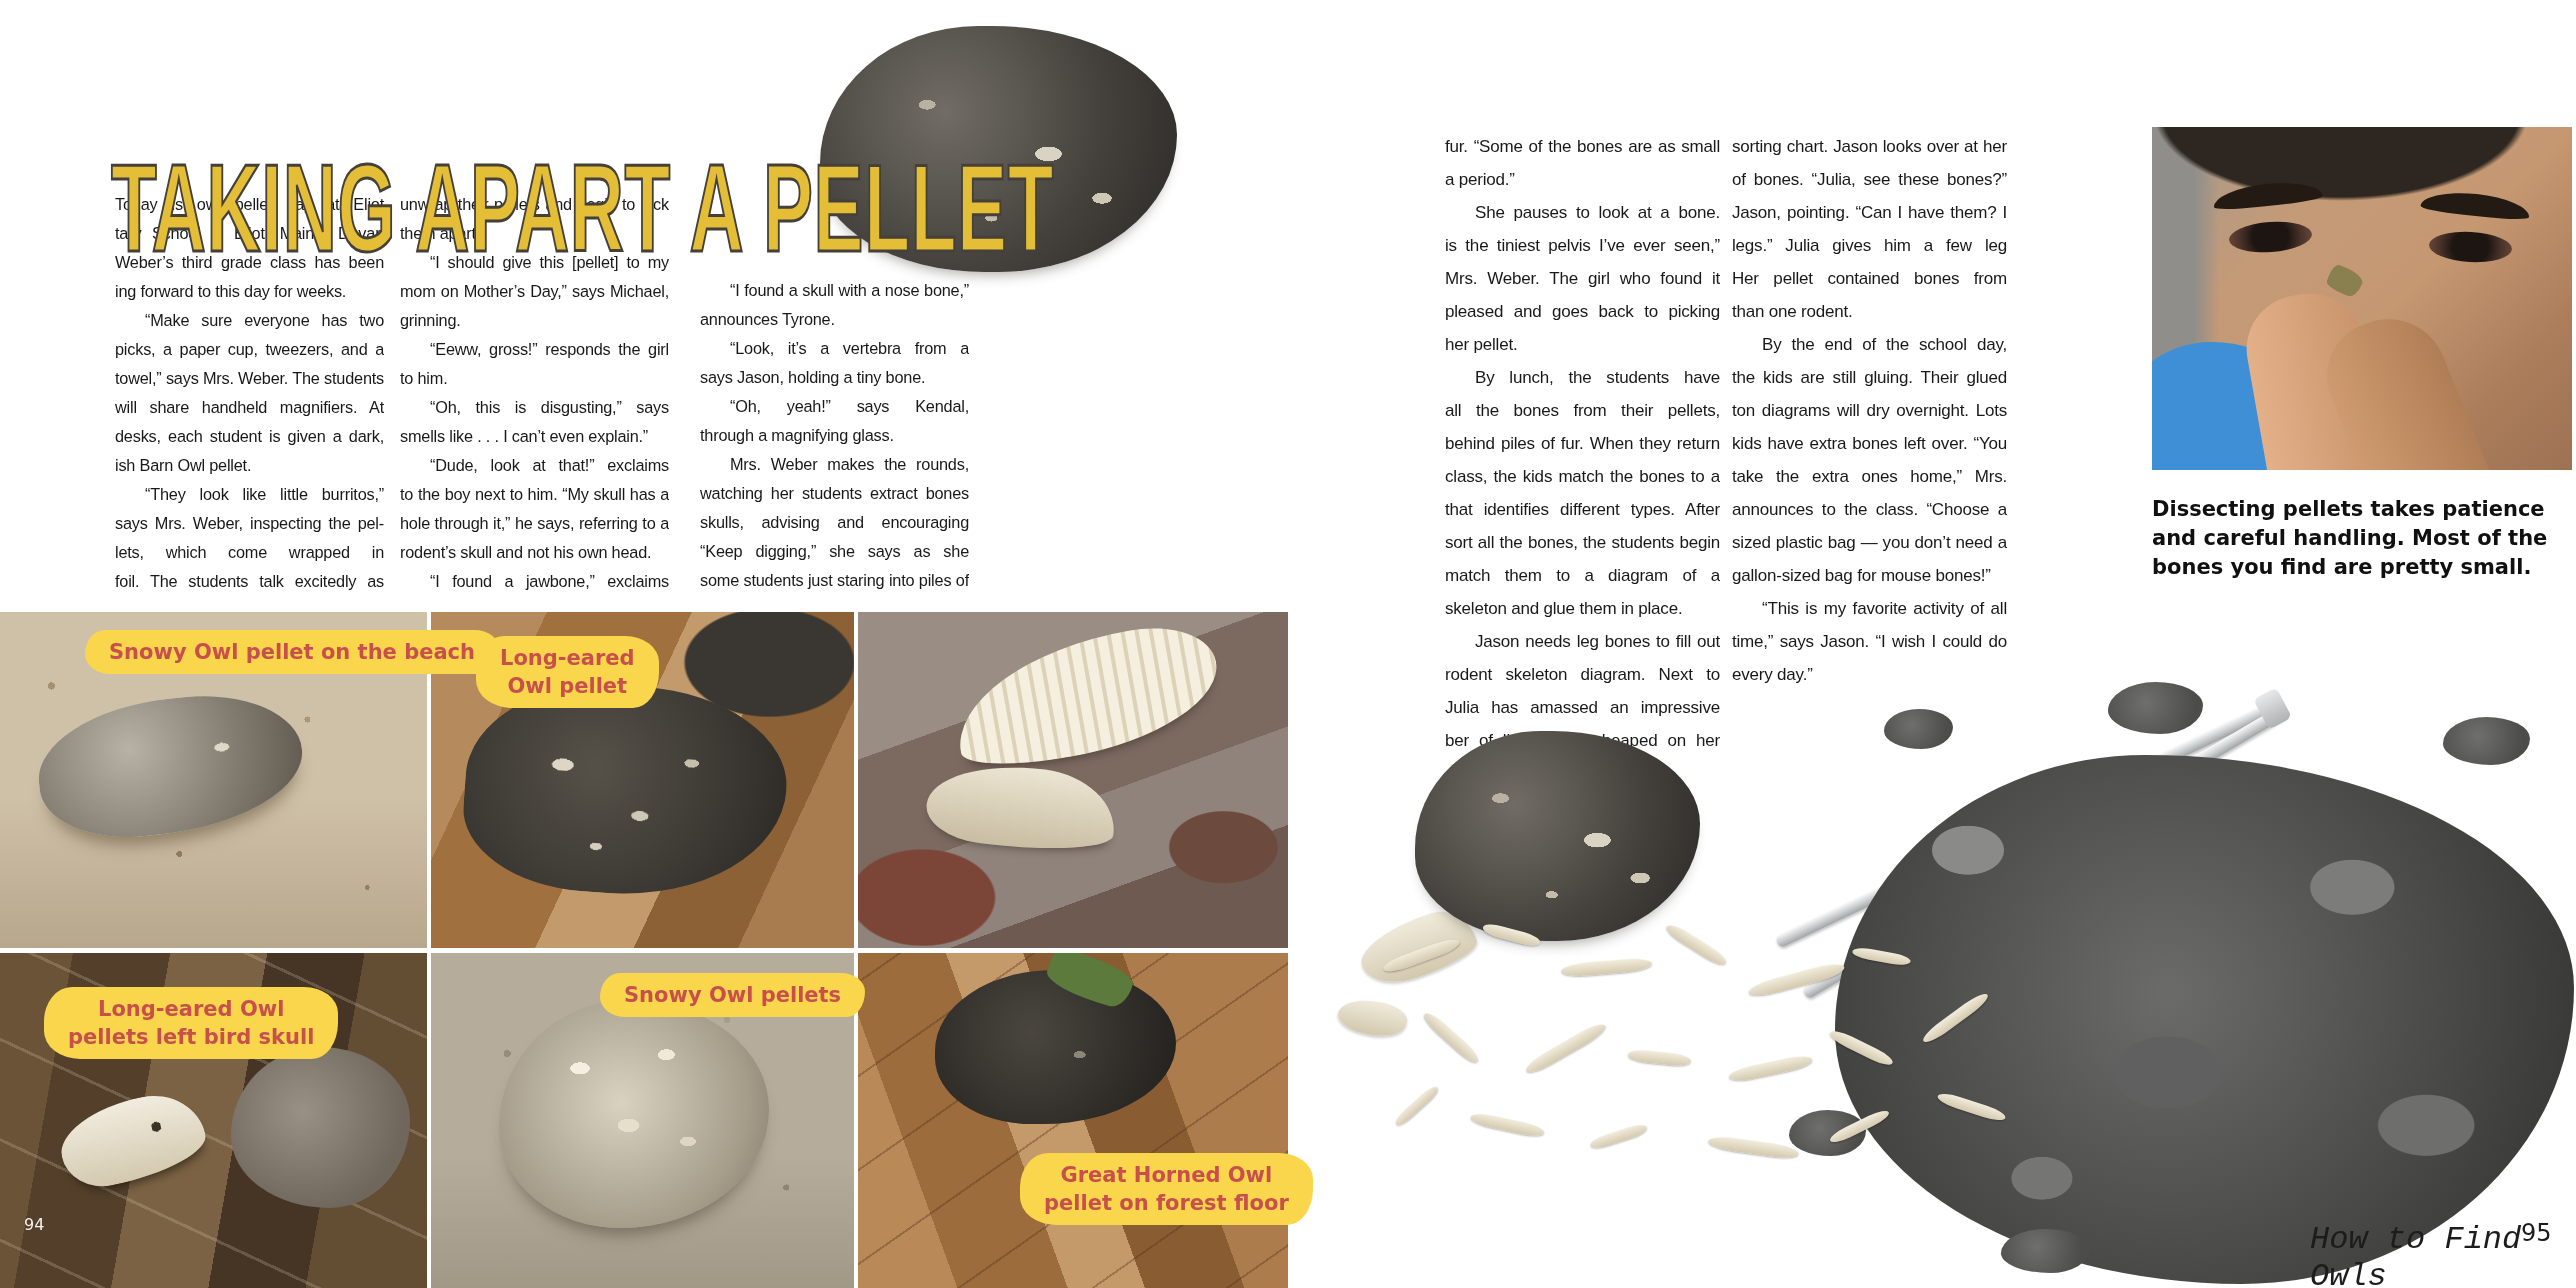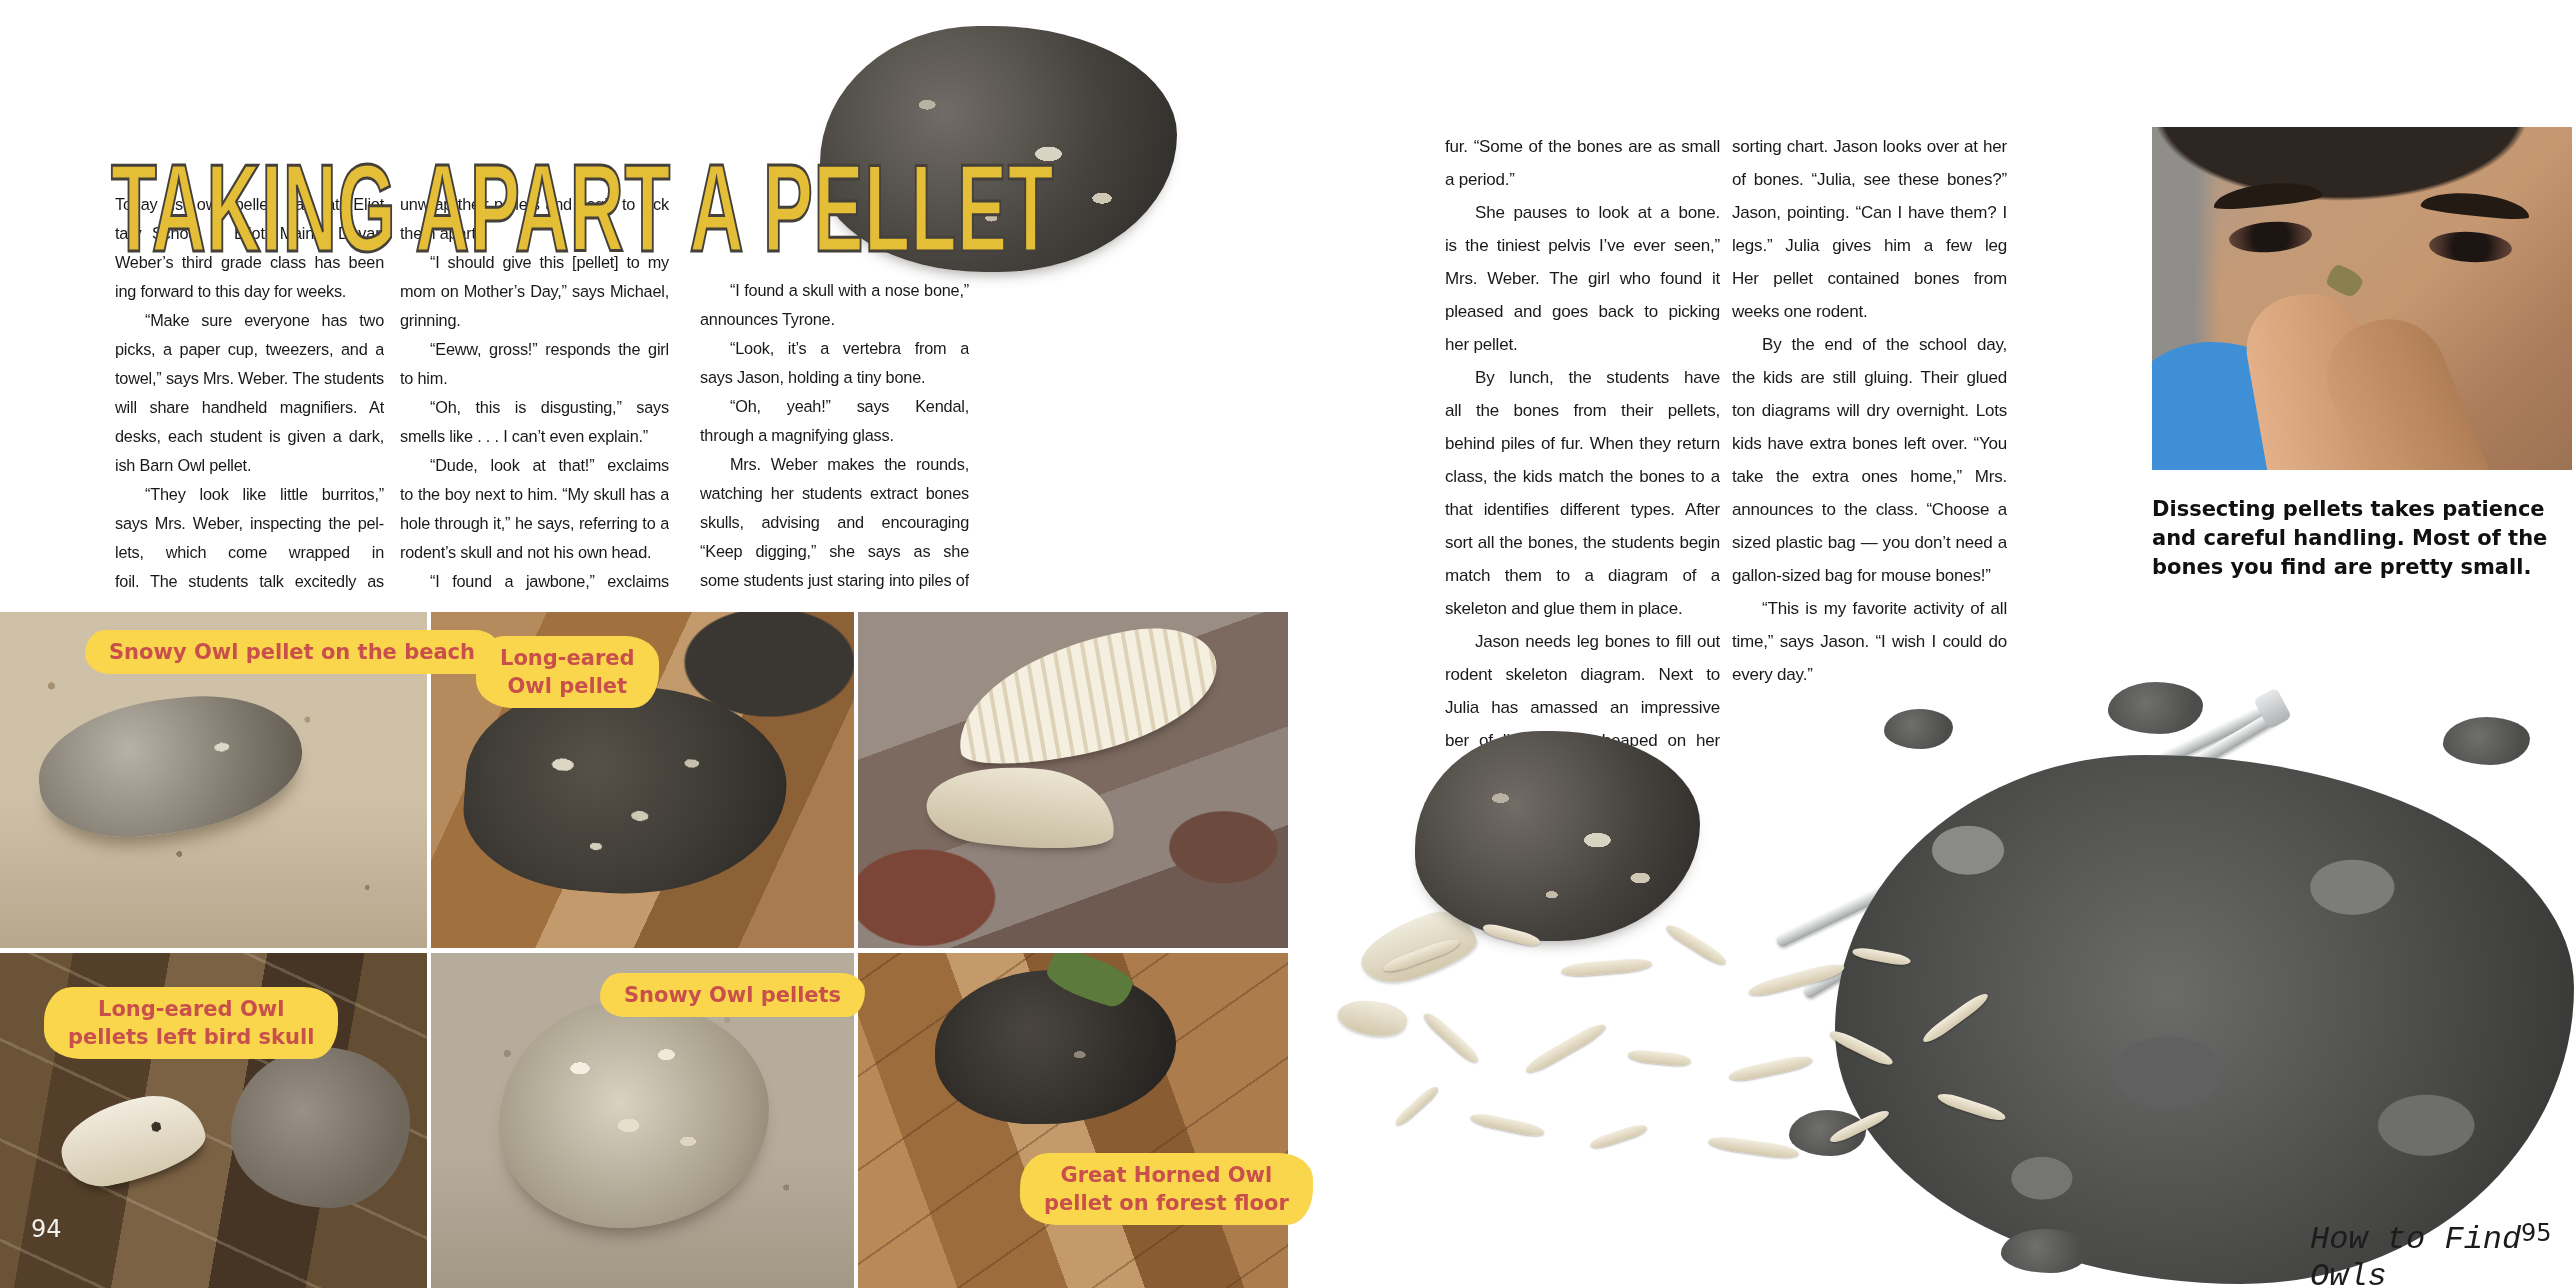--- a/index.html
+++ b/index.html
@@ -191,22 +191,22 @@
   .bone:nth-of-type(11){left:468px;top:121px;width:69px;height:12px;transform:rotate(26deg);}
   .bone:nth-of-type(12){left:557px;top:91px;width:79px;height:12px;transform:rotate(-36deg);}
   .bone:nth-of-type(13){left:111px;top:198px;width:75px;height:12px;transform:rotate(12deg);}
   .bone:nth-of-type(14){left:230px;top:210px;width:59px;height:11px;transform:rotate(-18deg);}
   .bone:nth-of-type(15){left:349px;top:220px;width:91px;height:13px;transform:rotate(8deg);}
   .bone:nth-of-type(16){left:468px;top:200px;width:65px;height:11px;transform:rotate(-26deg);}
   .bone:nth-of-type(17){left:577px;top:180px;width:71px;height:12px;transform:rotate(18deg);}
   .bone:nth-of-type(18){left:30px;top:180px;width:55px;height:10px;transform:rotate(-42deg);}
 
   
-  #page-num-left{position:absolute;left:31px;top:1215px;z-index:9;color:#f4f2ec;
-     font-family:"DejaVu Sans",sans-serif;font-size:24px;}
+  #page-num-left{position:absolute;left:24px;top:1215px;z-index:9;color:#f4f2ec;
+     font-family:"DejaVu Sans",sans-serif;font-size:16px;}
   #footer-book{position:absolute;left:2310px;top:1221px;z-index:9;color:#1c1c1c;
      font-family:Liberation Mono, monospace;font-style:italic;font-size:32px;}
   #page-num-right{position:absolute;left:2521px;top:1219px;z-index:9;color:#1c1c1c;
      font-family:"DejaVu Sans",sans-serif;font-size:24px;}
 </style>
 </head>
 <body>
 
 <div id="spread">
 
@@ -313,21 +313,21 @@
       <div class="line">rodent skeleton diagram. Next to Jason,</div>
       <div class="line">Julia has amassed an impressive num-</div>
       <div class="line">ber of little bones, heaped on her bone</div>
     </div>
   <div id="col-r2" class="col rcol">
       <div class="line">sorting chart. Jason looks over at her pile</div>
       <div class="line">of bones. “Julia, see these bones?” asks</div>
       <div class="line">Jason, pointing. “Can I have them? I need</div>
       <div class="line">legs.” Julia gives him a few leg bones.</div>
       <div class="line">Her pellet contained bones from more</div>
-      <div class="line pend">weeks one rodent.</div>
+      <div class="line pend">than one rodent.</div>
       <div class="line ind">By the end of the school day, some of</div>
       <div class="line">the kids are still gluing. Their glued skele-</div>
       <div class="line">ton diagrams will dry overnight. Lots of</div>
       <div class="line">kids have extra bones left over. “You can</div>
       <div class="line">take the extra ones home,” Mrs. Weber</div>
       <div class="line">announces to the class. “Choose a snack-</div>
       <div class="line">sized plastic bag — you don’t need a</div>
       <div class="line pend">gallon-sized bag for mouse bones!”</div>
       <div class="line ind">“This is my favorite activity of all</div>
       <div class="line">time,” says Jason. “I wish I could do this</div>

